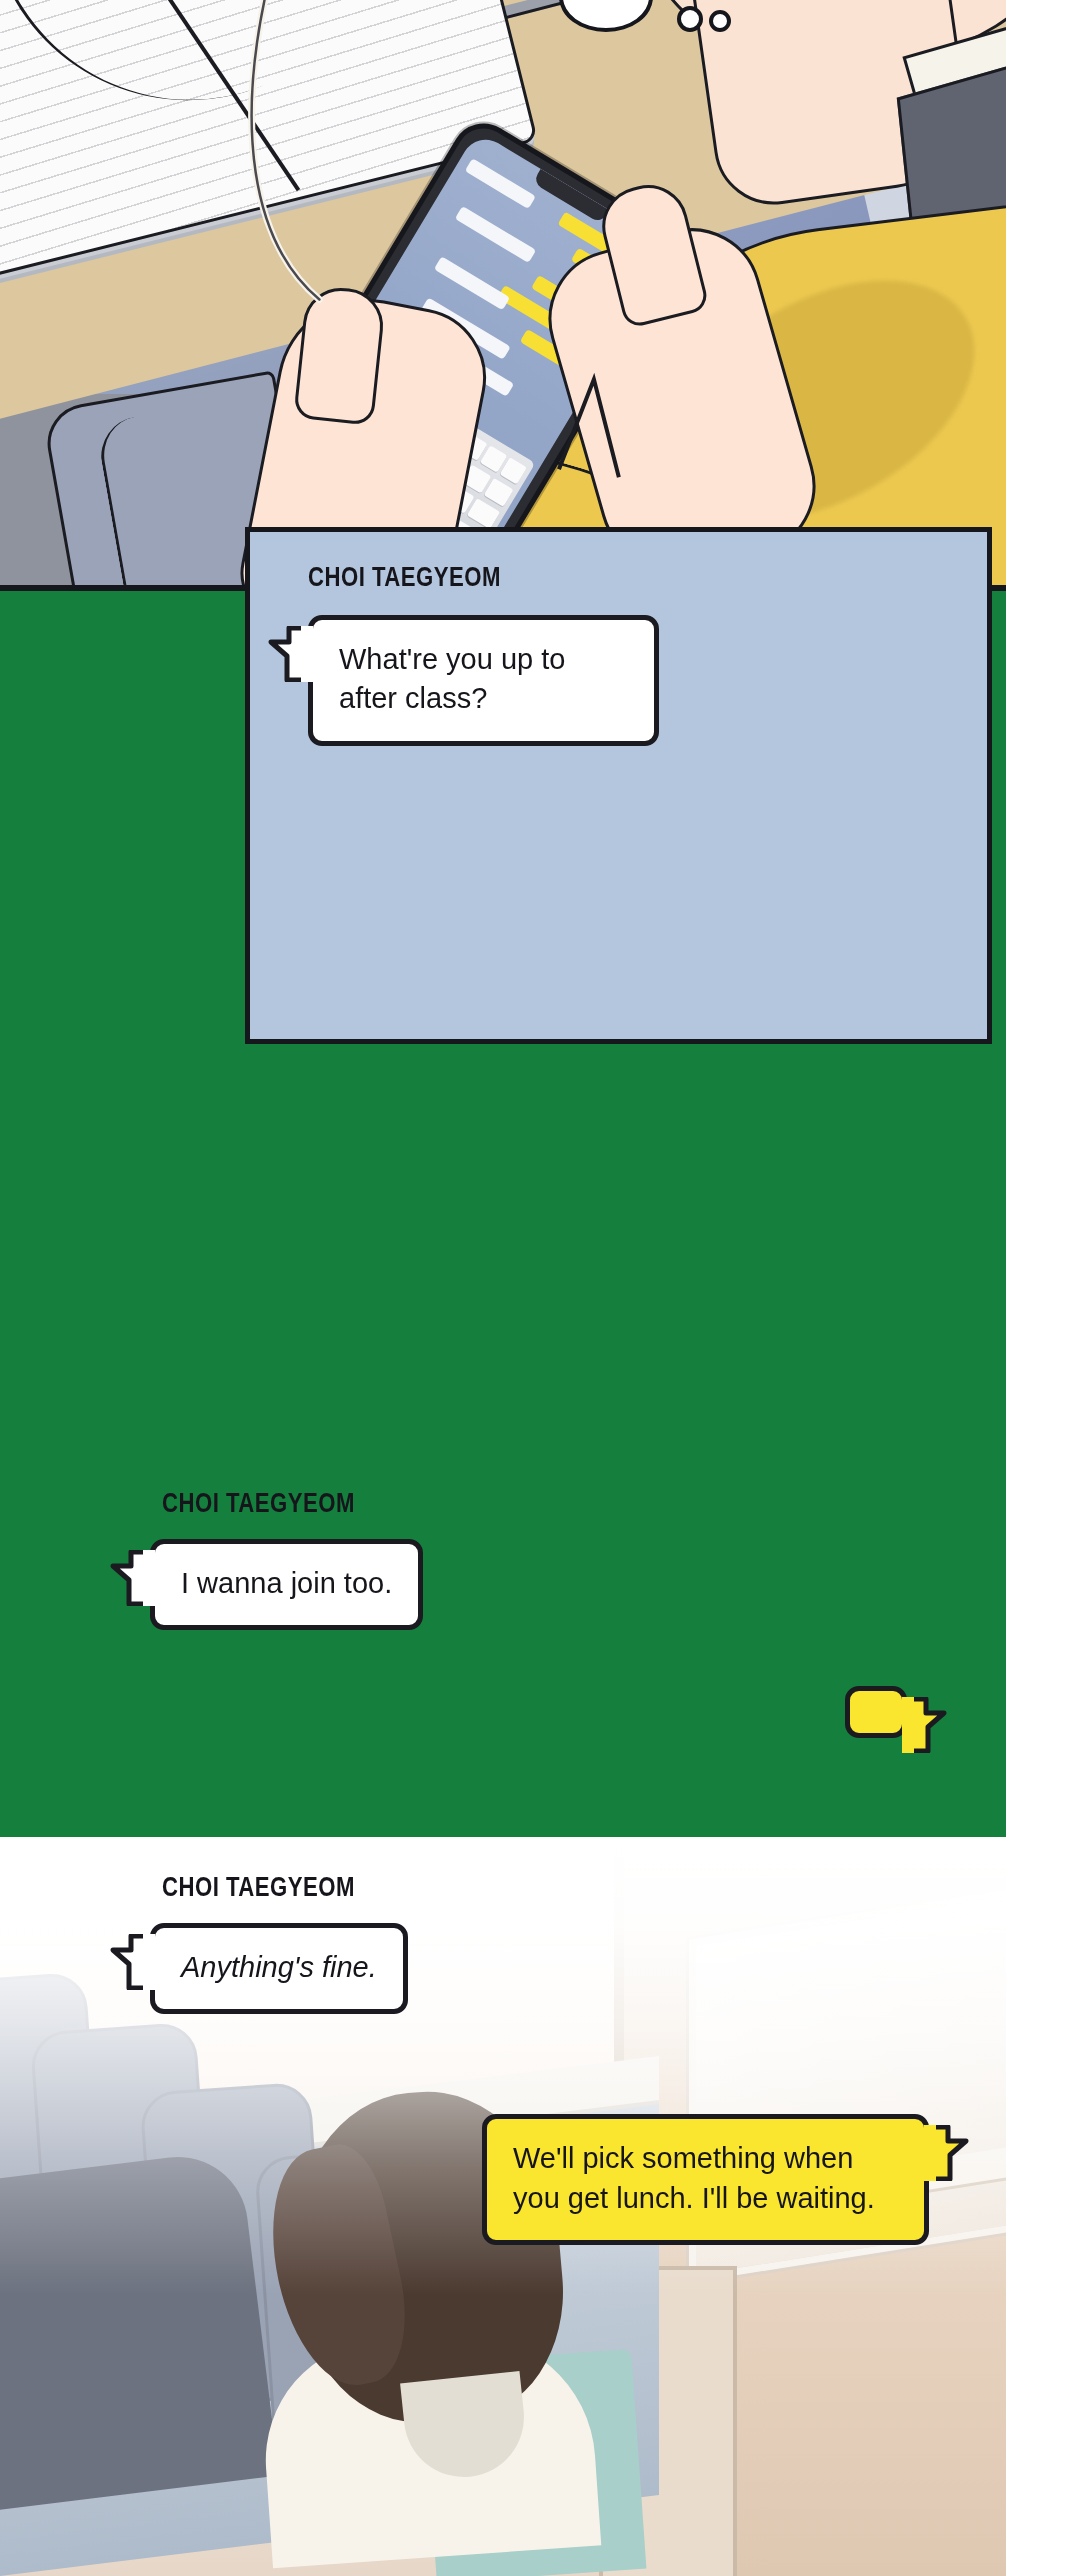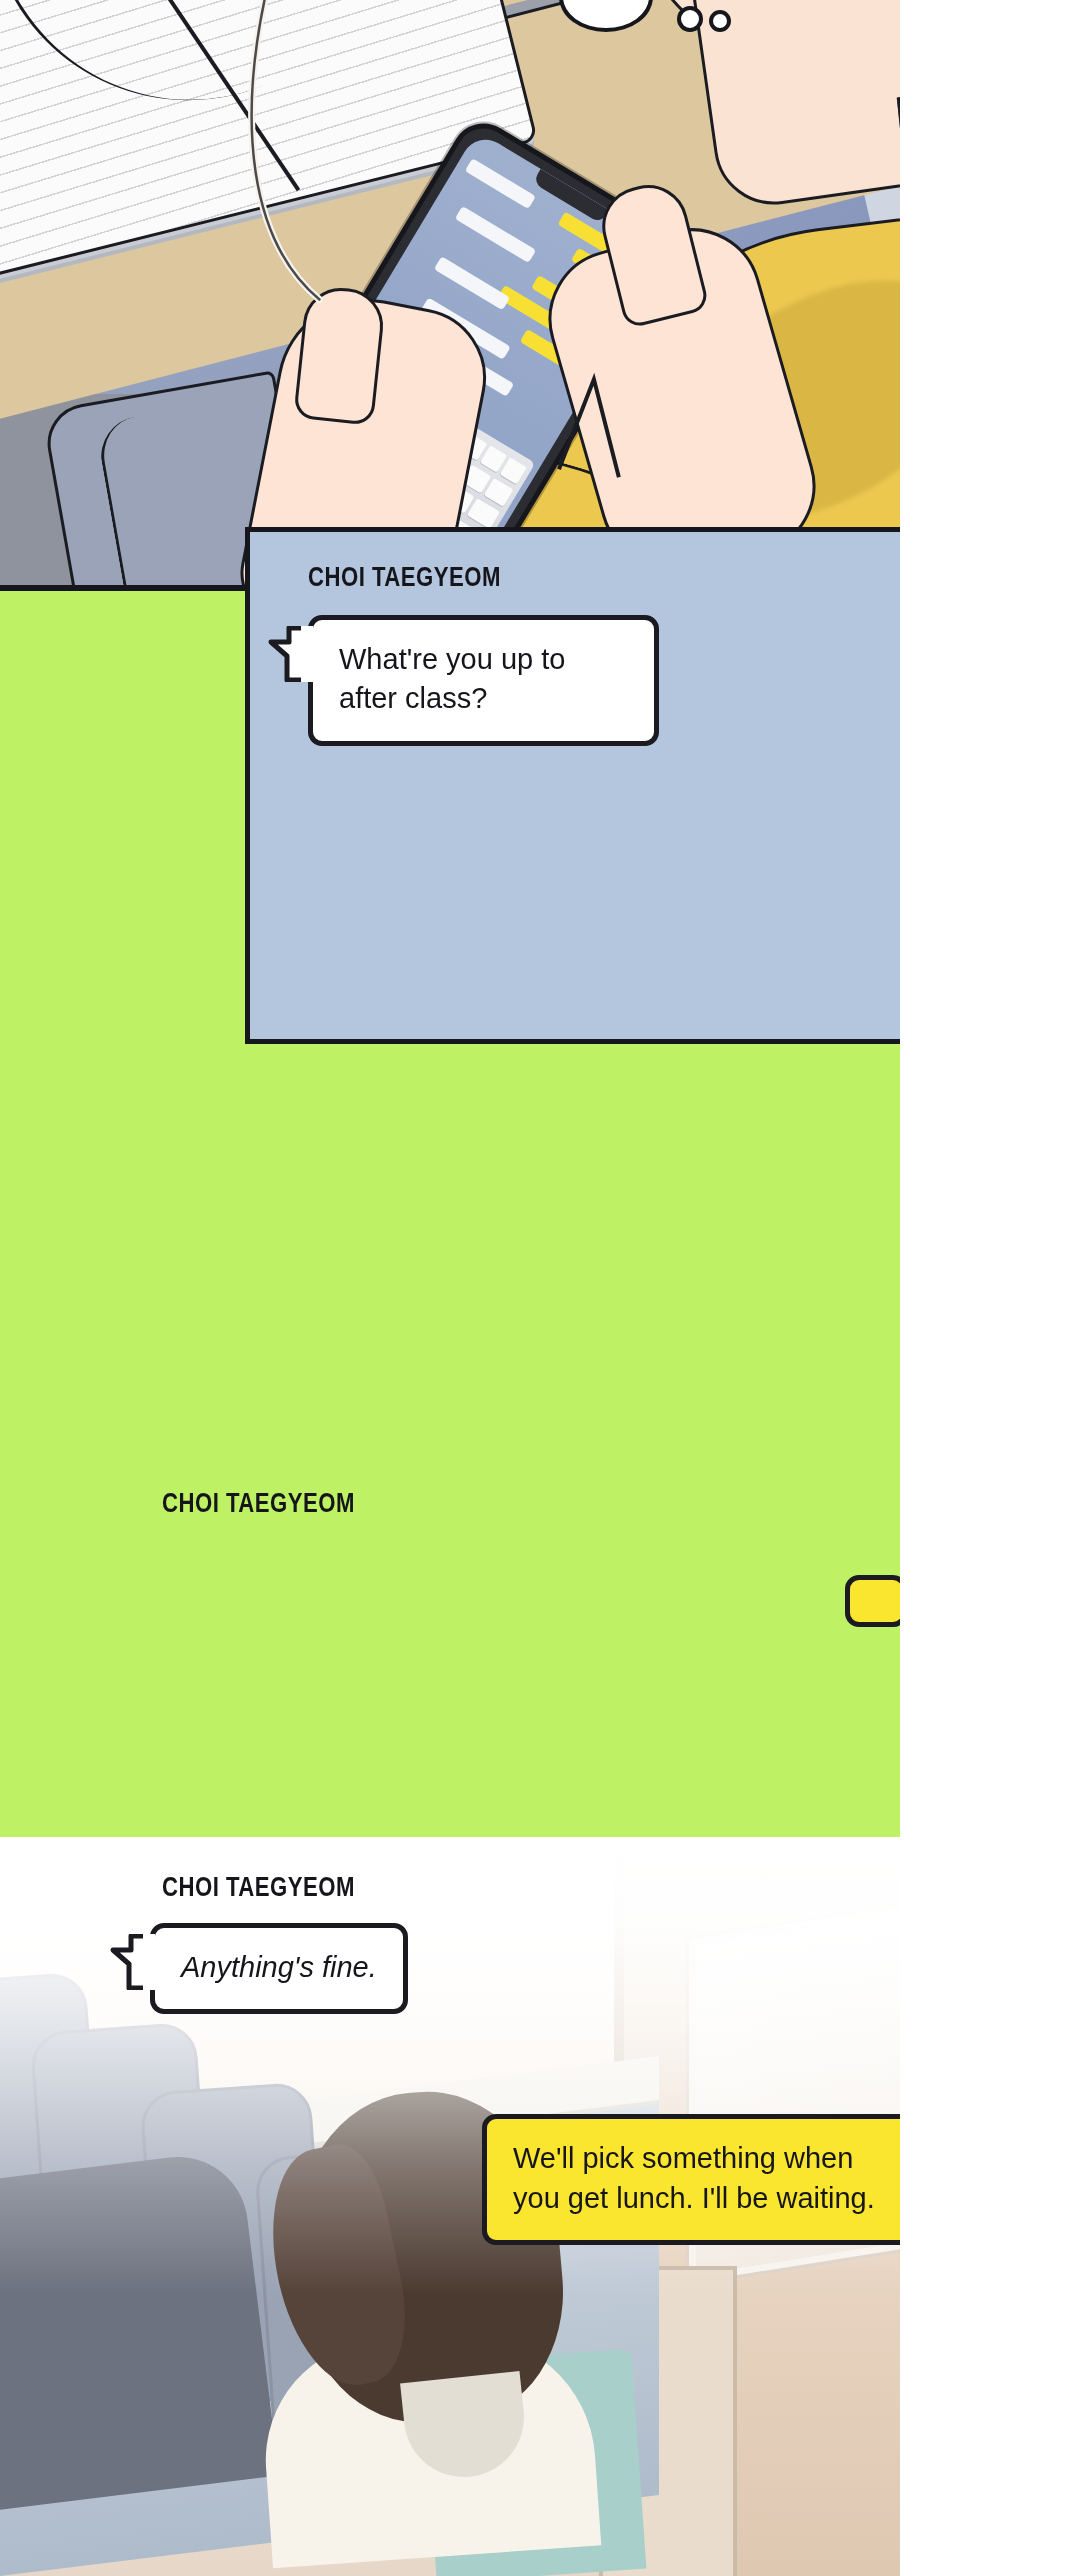--- a/index.html
+++ b/index.html
@@ -3,24 +3,24 @@
 <meta charset="utf-8">
 <title>Webtoon Panel</title>
 <style>
   html,body{margin:0;padding:0;background:#fff;}
   body{
     font-family:"Liberation Sans", sans-serif;
     -webkit-font-smoothing:antialiased;
   }
   #page{
     position:relative;
-    width:900px;
+    width:1006px;
     height:2576px;
     overflow:hidden;
-    background:#bef264;
+    background:#15803d;
   }
 
   
   .art-top{
     position:absolute; left:0; top:0; width:1078px; height:585px;
     overflow:hidden; background:#cfd6e2;
     border-bottom:6px solid #16161d;
   }
   .t-desk{
     position:absolute; left:-40px; top:-90px; width:1218px; height:519px;
@@ -462,20 +462,31 @@
         </span>
         <span>What're you up to after class?</span>
       </div>
     </div>
 
   </div>
 
   <div class="grp" id="grp2">
     <div class="speaker">CHOI TAEGYEOM</div>
 
+    <div class="row left">
+      <div class="bubble white left-tail" style="max-width:310px;">
+        <span class="tail">
+          <svg width="46" height="56" viewBox="0 0 46 56">
+            <path d="M46 2 H22 V16 H4 L20 30 V54 H46 Z" fill="#ffffff" stroke="#1a1a20" stroke-width="5" stroke-linejoin="round"></path>
+            <rect x="34" y="0" width="16" height="56" fill="#ffffff"></rect>
+          </svg>
+        </span>
+        <span>I wanna join too.</span>
+      </div>
+    </div>
 
     <div class="row right" style="padding-right:42px;">
       <div class="bubble yellow right-tail" style="max-width:290px;">
         <span class="tail">
           <svg width="46" height="56" viewBox="0 0 46 56">
             <path d="M0 2 H24 V16 H42 L26 30 V54 H0 Z" fill="#fae52f" stroke="#1a1a20" stroke-width="5" stroke-linejoin="round"></path>
             <rect x="-4" y="0" width="16" height="56" fill="#fae52f"></rect>
           </svg>
         </span>
       </div>

